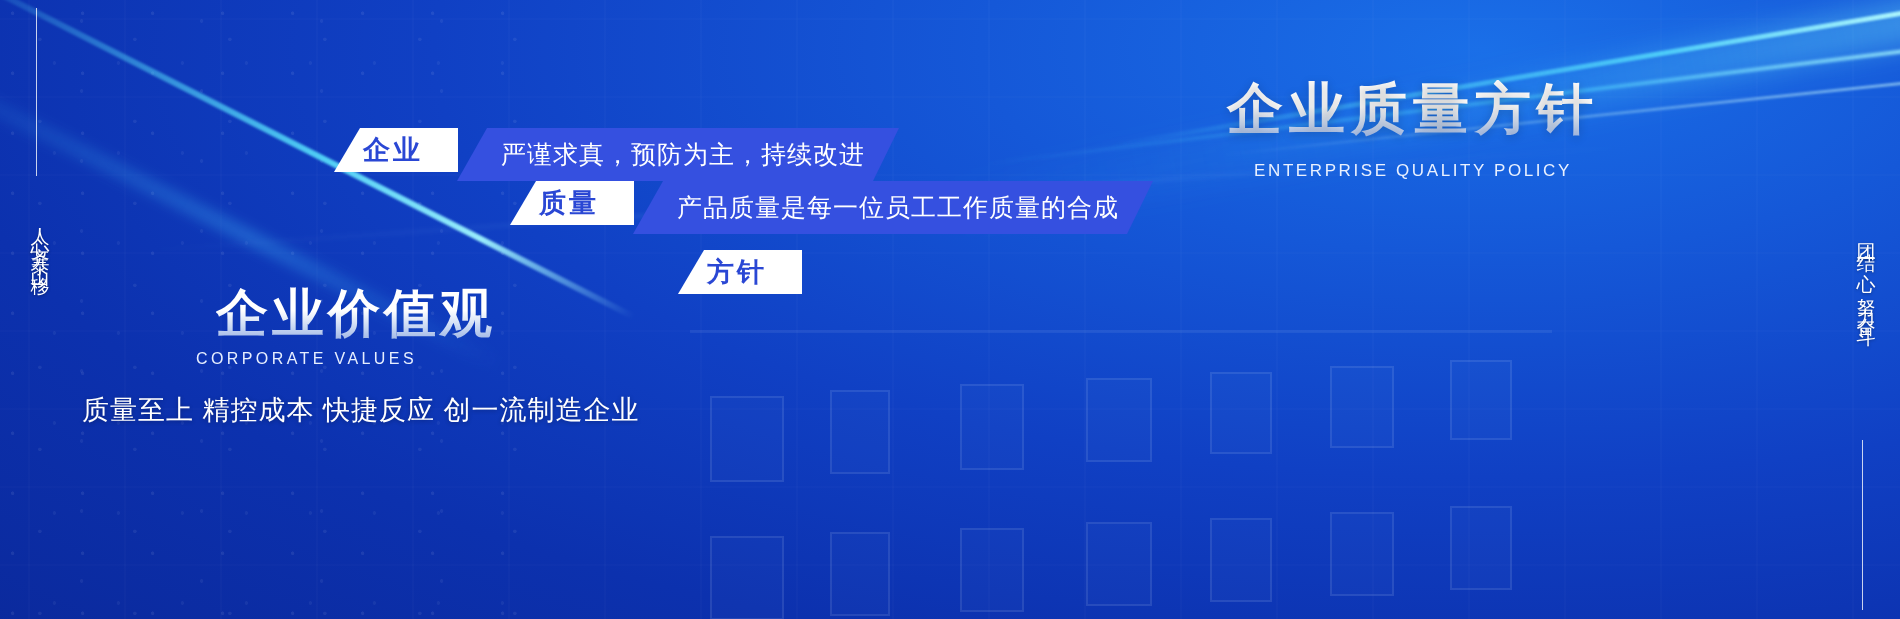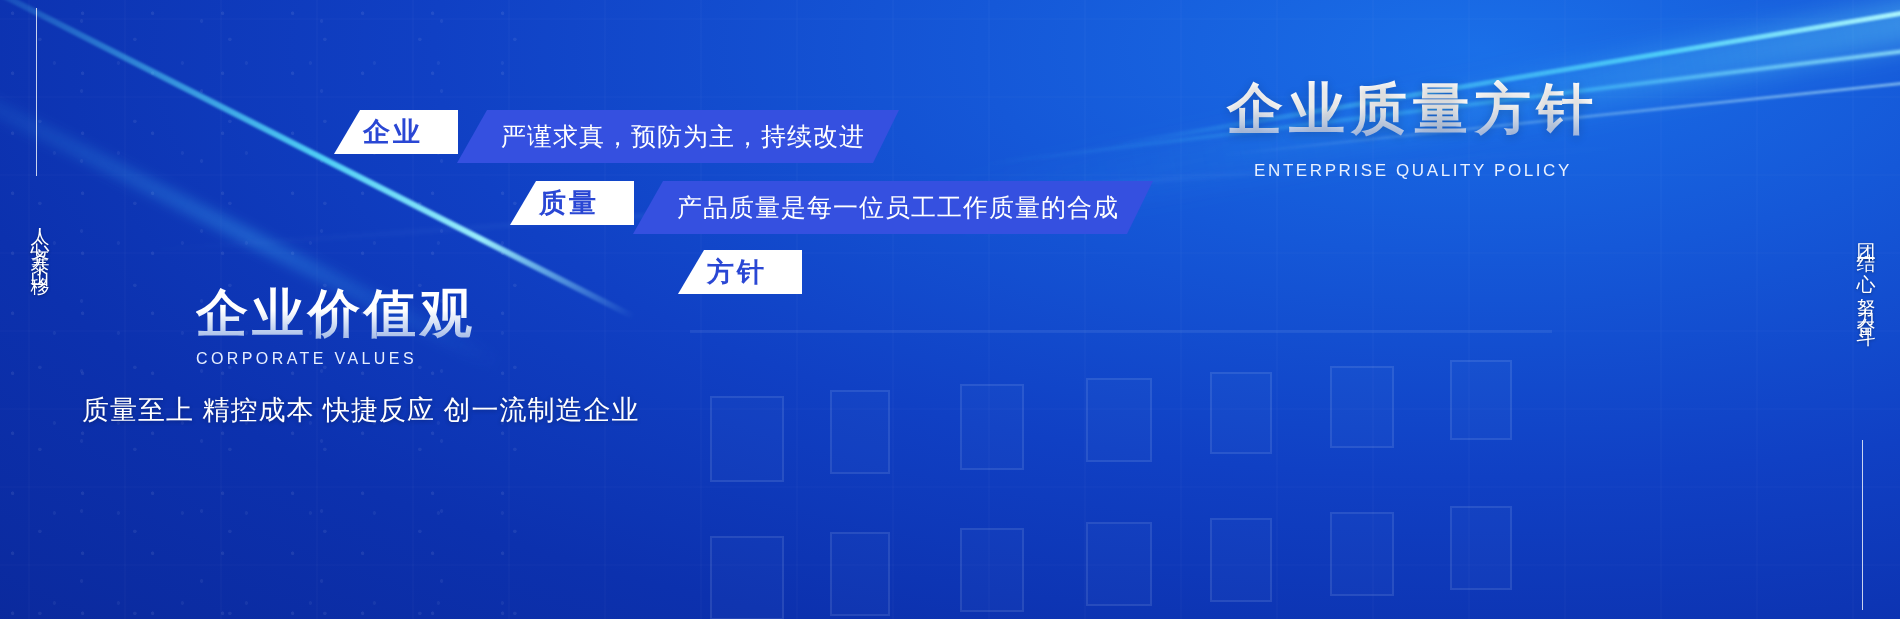--- a/index.html
+++ b/index.html
@@ -127,20 +127,21 @@
     white-space:nowrap;
   }
 
   
   .values{position:absolute;left:196px;top:286px;}
   .values .cn{
     font-size:52px;font-weight:bold;line-height:1.05;letter-spacing:4px;
     background:linear-gradient(180deg,#ffffff 0%,#ffffff 44%,#c6d6f2 76%,#9db4e4 100%);
     -webkit-background-clip:text;background-clip:text;color:transparent;
     white-space:nowrap;
+    margin-left:20px;
   }
   .values .en{
     margin-top:9px;
     font-size:16px;letter-spacing:3.4px;color:#e7efff;
     white-space:nowrap;
   }
   .slogan{
     position:absolute;left:82px;top:392px;
     font-size:27px;color:#ffffff;letter-spacing:1px;
     text-shadow:0 1px 4px rgba(0,0,0,.3);
@@ -172,21 +173,21 @@
     background:#3550e0;
     display:flex;align-items:center;
     padding:0 34px 0 44px;
     clip-path:polygon(30px 0, 100% 0, calc(100% - 26px) 100%, 0 100%);
   }
   .bar .bt{
     font-size:25px;color:#ffffff;letter-spacing:1px;white-space:nowrap;
     line-height:1;
   }
 
-  #r0{left:334px;top:110px;}
+  #r0{left:334px;top:128px;}
   #r1{left:510px;top:181px;}
   #r2{left:678px;top:250px;}
 </style>
 </head>
 <body>
 
 <div class="stage">
 
   <div class="leftphoto"></div>
   <div class="photo-overlay"></div>

